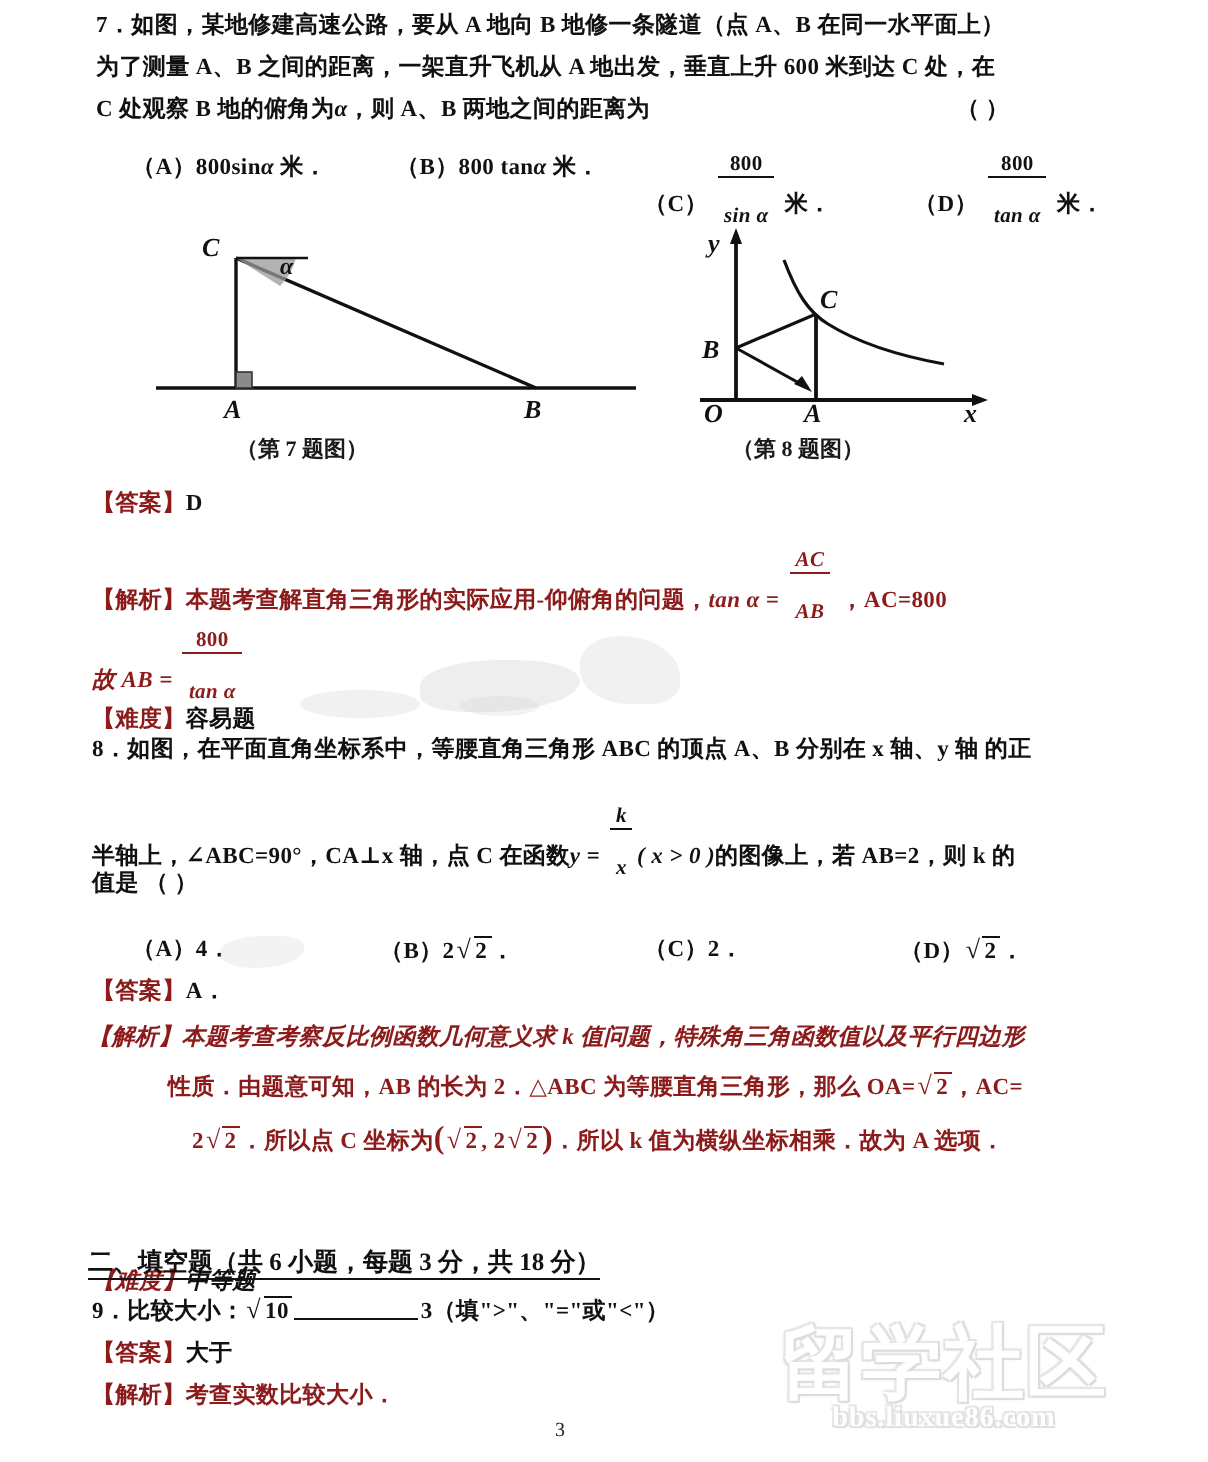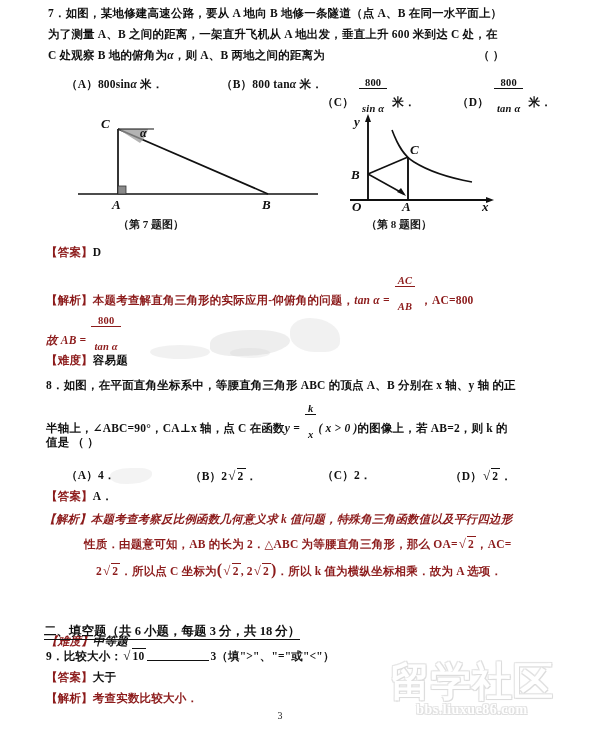--- a/index.html
+++ b/index.html
@@ -150,21 +150,21 @@
   <div class="tline q-body" style="left:48px; top:48px;">
     <span>C 处观察 B 地的俯角为</span><span class="it">α</span><span>，则 A、B 两地之间的距离为</span>
     <span style="display:inline-block;width:150px;"></span><span>（        ）</span>
   </div>
 
   <div class="tline q-body" style="left:66px; top:77px;">
     <span>（A）</span><span>800sin</span><span class="it">α</span>
     <span>米．</span>
   </div>
 
-  <div class="tline q-body" style="left:198px; top:77px;margin-left:23px;">
+  <div class="tline q-body" style="left:198px; top:77px;">
     <span>（B）</span><span>800 tan</span><span class="it">α</span>
     <span>米．</span>
   </div>
 
   <div class="tline q-body" style="left:322px; top:77px;">
     <span>（C）</span>
     <span class="frac">
       <span class="num">800</span>
       <span class="den it">sin α</span>
     </span>
@@ -246,21 +246,21 @@
     <span class="frac red">
       <span class="num">800</span>
       <span class="den it">tan α</span>
     </span>
   </div>
 
   <div class="tline" style="left:46px; top:353px;">
     <span class="redlabel">【难度】</span><span class="black">容易题</span>
   </div>
 
-  <div class="tline q-body" style="left:46px; top:378px;">8．如图，在平面直角坐标系中，等腰直角三角形 ABC 的顶点 A、B 分别在 x 轴、y 轴 的正</div>
+  <div class="tline q-body" style="left:46px; top:368px;">8．如图，在平面直角坐标系中，等腰直角三角形 ABC 的顶点 A、B 分别在 x 轴、y 轴 的正</div>
 
   <div class="tline q-body" style="left:46px; top:403px;">
     <span>半轴上，∠ABC=90°，CA⊥x 轴，点 C 在函数</span><span class="it">y =</span>
     <span class="frac">
       <span class="num it">k</span>
       <span class="den it">x</span>
     </span><span class="it">( x &gt; 0 )</span><span>的图像上，若 AB=2，则 k 的</span>
   </div>
 
   <div class="tline q-body" style="left:46px; top:435px;">值是 （        ）</div>

